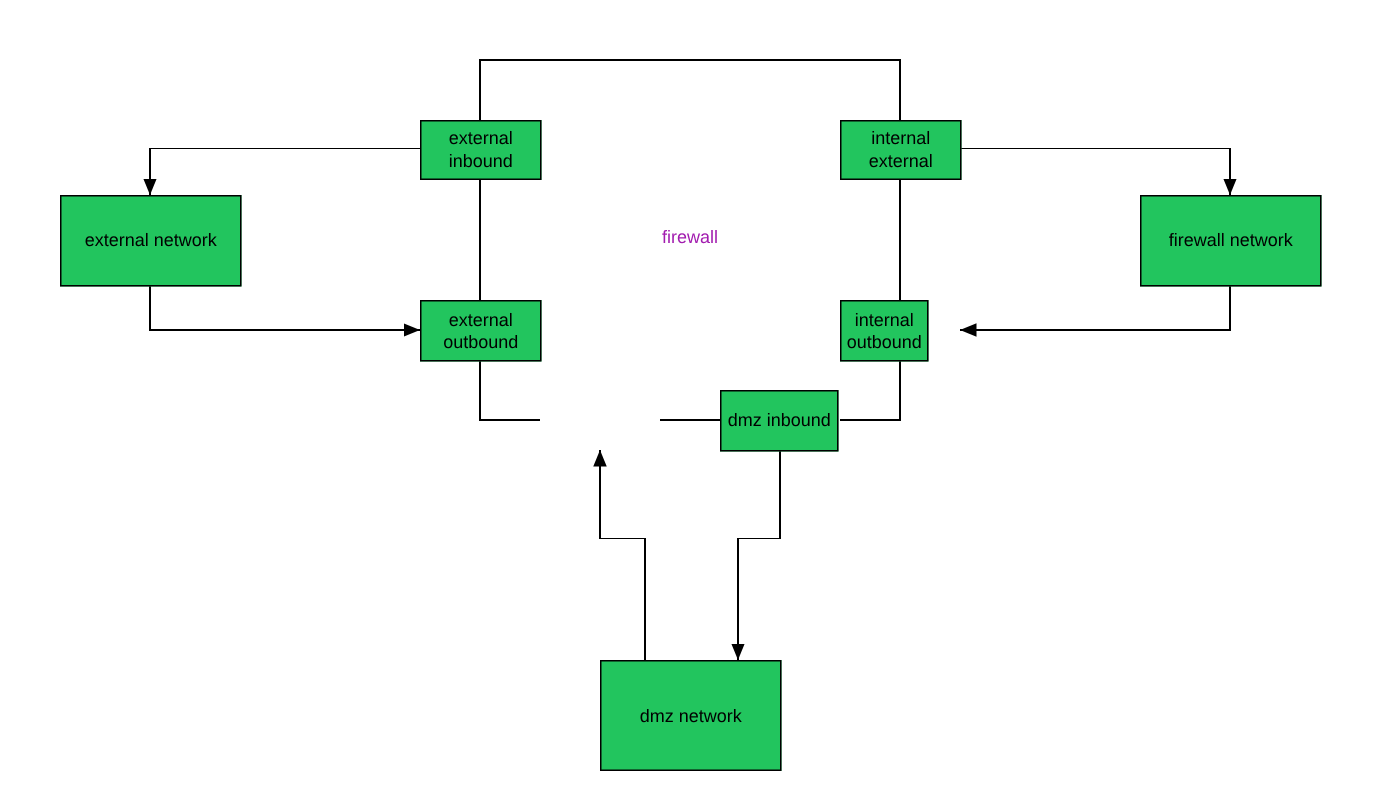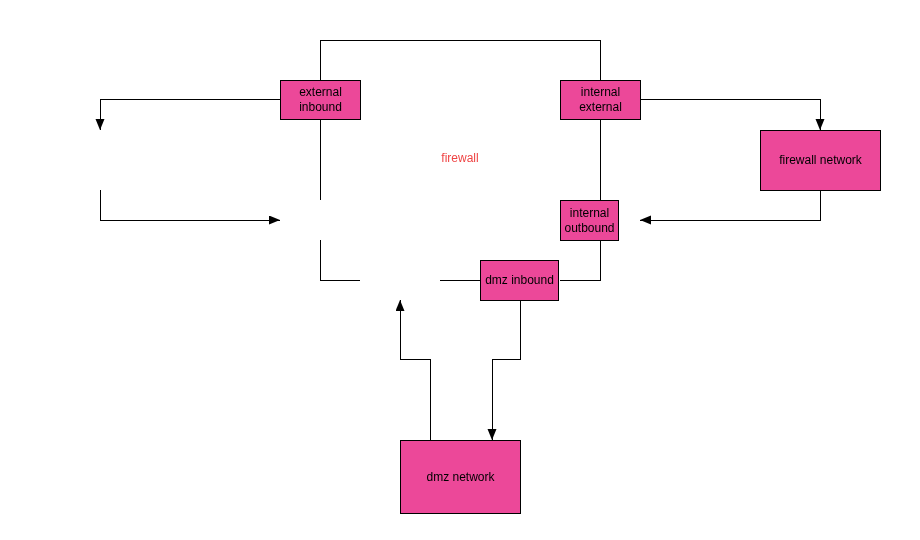--- a/index.html
+++ b/index.html
@@ -22,37 +22,37 @@
   }
   .edges-layer path.edge {
     stroke: #000000;
     stroke-width: 1;
     fill: none;
     shape-rendering: crispEdges;
   }
   .node {
     position: absolute;
     box-sizing: border-box;
-    background: #ec4899;
+    background: #22c55e;
     border: 1px solid #000000;
     display: flex;
     align-items: center;
     justify-content: center;
     text-align: center;
     font-size: 12px;
     line-height: 15px;
     color: #000000;
   }
   .floating-label {
     position: absolute;
     display: flex;
     align-items: center;
     justify-content: center;
     font-size: 12px;
-    color: #ef4444;
+    color: #a21caf;
   }
 </style>
 </head>
 <body>
 
 <div class="canvas">
 
   <svg class="edges-layer" width="920" height="540" viewBox="0 0 920 540" xmlns="http://www.w3.org/2000/svg">
     <defs>
       <marker id="arrow" markerWidth="12" markerHeight="10" refX="11" refY="4.5" orient="auto" markerUnits="userSpaceOnUse">
@@ -67,33 +67,39 @@
     <path class="edge" d="M320 240 L320 280 L360 280"></path>
     <path class="edge" d="M440 280 L480 280"></path>
     <path class="edge" d="M640 99 L820 99 L820 130" marker-end="url(#arrow)"></path>
     <path class="edge" d="M820 190 L820 220 L640 220" marker-end="url(#arrow)"></path>
     <path class="edge" d="M600 119 L600 200"></path>
     <path class="edge" d="M600 240 L600 280 L560 280"></path>
     <path class="edge" d="M430 440 L430 359 L400 359 L400 300" marker-end="url(#arrow)"></path>
     <path class="edge" d="M520 300 L520 359 L492 359 L492 440" marker-end="url(#arrow)"></path>
   </svg>
 
+  <div class="node" style="left:40px;  top:130px; width:121px; height:61px">
+    <span>external network</span>
+  </div>
 
   <div class="node" style="left:760px; top:130px; width:121px; height:61px">
     <span>firewall network</span>
   </div>
 
   <div class="node" style="left:400px; top:440px; width:121px; height:74px">
     <span>dmz network</span>
   </div>
 
   <div class="node" style="left:280px; top:80px;  width:81px; height:40px">
     <span>external inbound</span>
   </div>
 
+  <div class="node" style="left:280px; top:200px; width:81px; height:41px">
+    <span>external outbound</span>
+  </div>
 
   <div class="node" style="left:560px; top:80px;  width:81px; height:40px">
     <span>internal external</span>
   </div>
 
   <div class="node" style="left:560px; top:200px; width:59px; height:41px">
     <span>internal outbound</span>
   </div>
 
 

